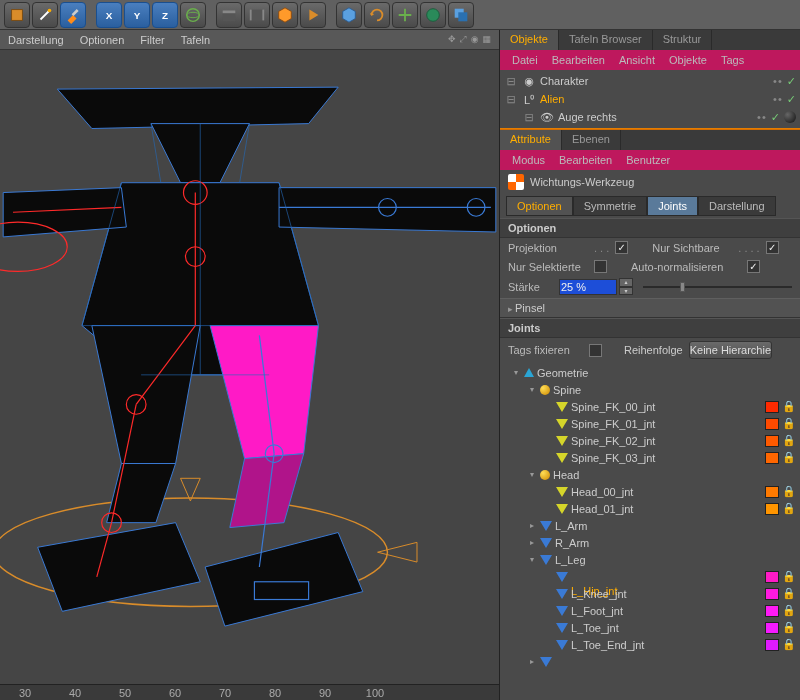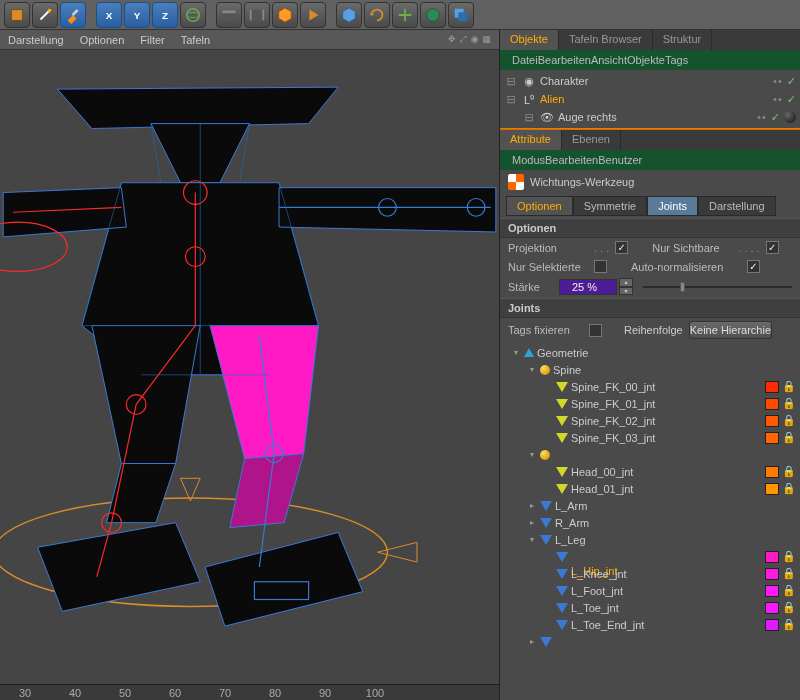--- a/index.html
+++ b/index.html
@@ -24,21 +24,21 @@
   .viewport svg { position: absolute; inset: 0; width: 100%; height: 100%; }
   .ruler { position: absolute; bottom: 0; left: 0; right: 0; height: 16px; background: #3a3a3a; display: flex; align-items: center; color: #aaa; overflow: hidden; border-top:1px solid #222;}
   .ruler span { width: 50px; text-align: center; flex-shrink: 0; }
   
   
   .right { width: 300px; background: #4a4a4a; display: flex; flex-direction: column; overflow: hidden; }
   .tabs-row { display: flex; background: #3a3a3a; height: 20px; align-items: stretch; }
   .tab { padding: 3px 10px; color: #999; cursor: pointer; border-right: 1px solid #2a2a2a; }
   .tab.active { background: #525252; color: #ffae00; }
   
-  .sub-menubar { display: flex; padding: 4px 12px; background: #14532d; }
+  .sub-menubar { display: flex; gap: 14px; padding: 4px 12px; background: #be185d; }
   .sub-menubar span { color:#bbb; cursor:pointer; }
   
   .om { background: #4a4a4a; padding: 2px 4px; }
   .om-row { display: flex; align-items: center; height: 18px; gap: 4px; }
   .om-indent { width: 14px; display:flex; justify-content:center; color:#888;}
   .om-icon { width: 14px; text-align:center; }
   .om-label { flex: 1; color: #ccc; }
   .om-dots { color:#888; letter-spacing:1px;}
   .om-chk { color:#7c7; }
   .om-ball { width:12px;height:12px;border-radius:50%;background:radial-gradient(circle at 30% 30%,#666,#111);}
@@ -52,21 +52,21 @@
   .mode-tab { padding:3px 10px; background:#3a3a3a; border:1px solid #2a2a2a; cursor:pointer; color:#bbb;}
   .mode-tab.active-orange { background:#525252; color:#ffae00; }
   .mode-tab.active-blue { background:#5a7a9a; color:#fff; }
   
   .sec-hdr { background:#3f3f3f; padding:3px 8px; font-weight:bold; color:#ccc; border-top:1px solid #555; border-bottom:1px solid #333;}
   .opt-row { display:flex; align-items:center; padding:3px 8px; gap:6px; }
   .opt-label { min-width:80px; color:#bbb; }
   .opt-dots { color:#888; }
   .chk { width:13px; height:13px; border:1px solid #777; background:#333; display:flex; align-items:center; justify-content:center; }
   .chk.on::after { content:"✓"; font-size:10px; color:#eee; line-height:1;}
-  .num-input { background:#4c1d95; border:1px solid #333; color:#eee; padding:1px 18px 1px 12px; width:58px; position:relative;}
+  .num-input { background:#1d4ed8; border:1px solid #333; color:#eee; padding:1px 18px 1px 1px; width:58px; position:relative;}
   .spinner{position:absolute;right:-16px;top:-1px;width:14px;height:17px;display:flex;flex-direction:column;}
   .spinner div{flex:1;background:#666;border:1px solid #333;font-size:6px;line-height:1;text-align:center;color:#ccc;}
   .slider { flex:1; height:12px; position:relative; }
   .slider-track{position:absolute;top:5px;left:0;right:0;height:2px;background:#2a2a2a;}
   .slider-thumb{position:absolute;top:1px;width:5px;height:10px;background:#888;border:1px solid #555;}
   
   .coll-hdr { background:#525252; padding:3px 8px; color:#ccc; border-top:1px solid #5f5f5f;border-bottom:1px solid #333; cursor:pointer;}
   .coll-hdr::before{content:"▸ ";color:#999;font-size:9px;}
   
   .wide-btn{ background:linear-gradient(#6a6a6a,#505050); border:1px solid #333; padding:2px 0; border-radius:3px; cursor:pointer; color:#ddd;}
@@ -360,20 +360,21 @@
         <div class="spinner">
             <div>▴</div>
             <div>▾</div>
           </div>
       </div>
       <div class="slider" style="margin-left:20px;">
         <div class="slider-track"></div>
           <div class="slider-thumb" style="left:25%"></div>
       </div>
     </div>
+    <div class="coll-hdr">Pinsel</div>
 
     <div class="sec-hdr">Joints</div>
     <div class="opt-row">
       <span class="opt-label" style="min-width:75px">Tags fixieren</span>
       <div class="chk"></div>
       <span style="width:10px"></span>
       <span>Reihenfolge</span>
       <div class="wide-btn">Keine Hierarchie</div>
     </div>
 
@@ -419,20 +420,21 @@
           <span class="jt-arrow"></span>
           <span class="bone-y"></span>
           <span class="jt-label">Spine_FK_03_jnt</span>
           <span class="jt-swatch" style="background:#ff6600"></span>
           <span class="jt-lock">🔒</span>
         </div>
         <div class="jt-row">
           <span class="jt-pad" style="width:20px"></span>
           <span class="jt-arrow">▾</span>
           <span class="grp-ico"></span>
+          <span class="jt-label">Head</span>
         </div>
         <div class="jt-row">
           <span class="jt-pad" style="width:36px"></span>
           <span class="jt-arrow"></span>
           <span class="bone-y"></span>
           <span class="jt-label">Head_00_jnt</span>
           <span class="jt-swatch" style="background:#ff7a00"></span>
           <span class="jt-lock">🔒</span>
         </div>
         <div class="jt-row">

